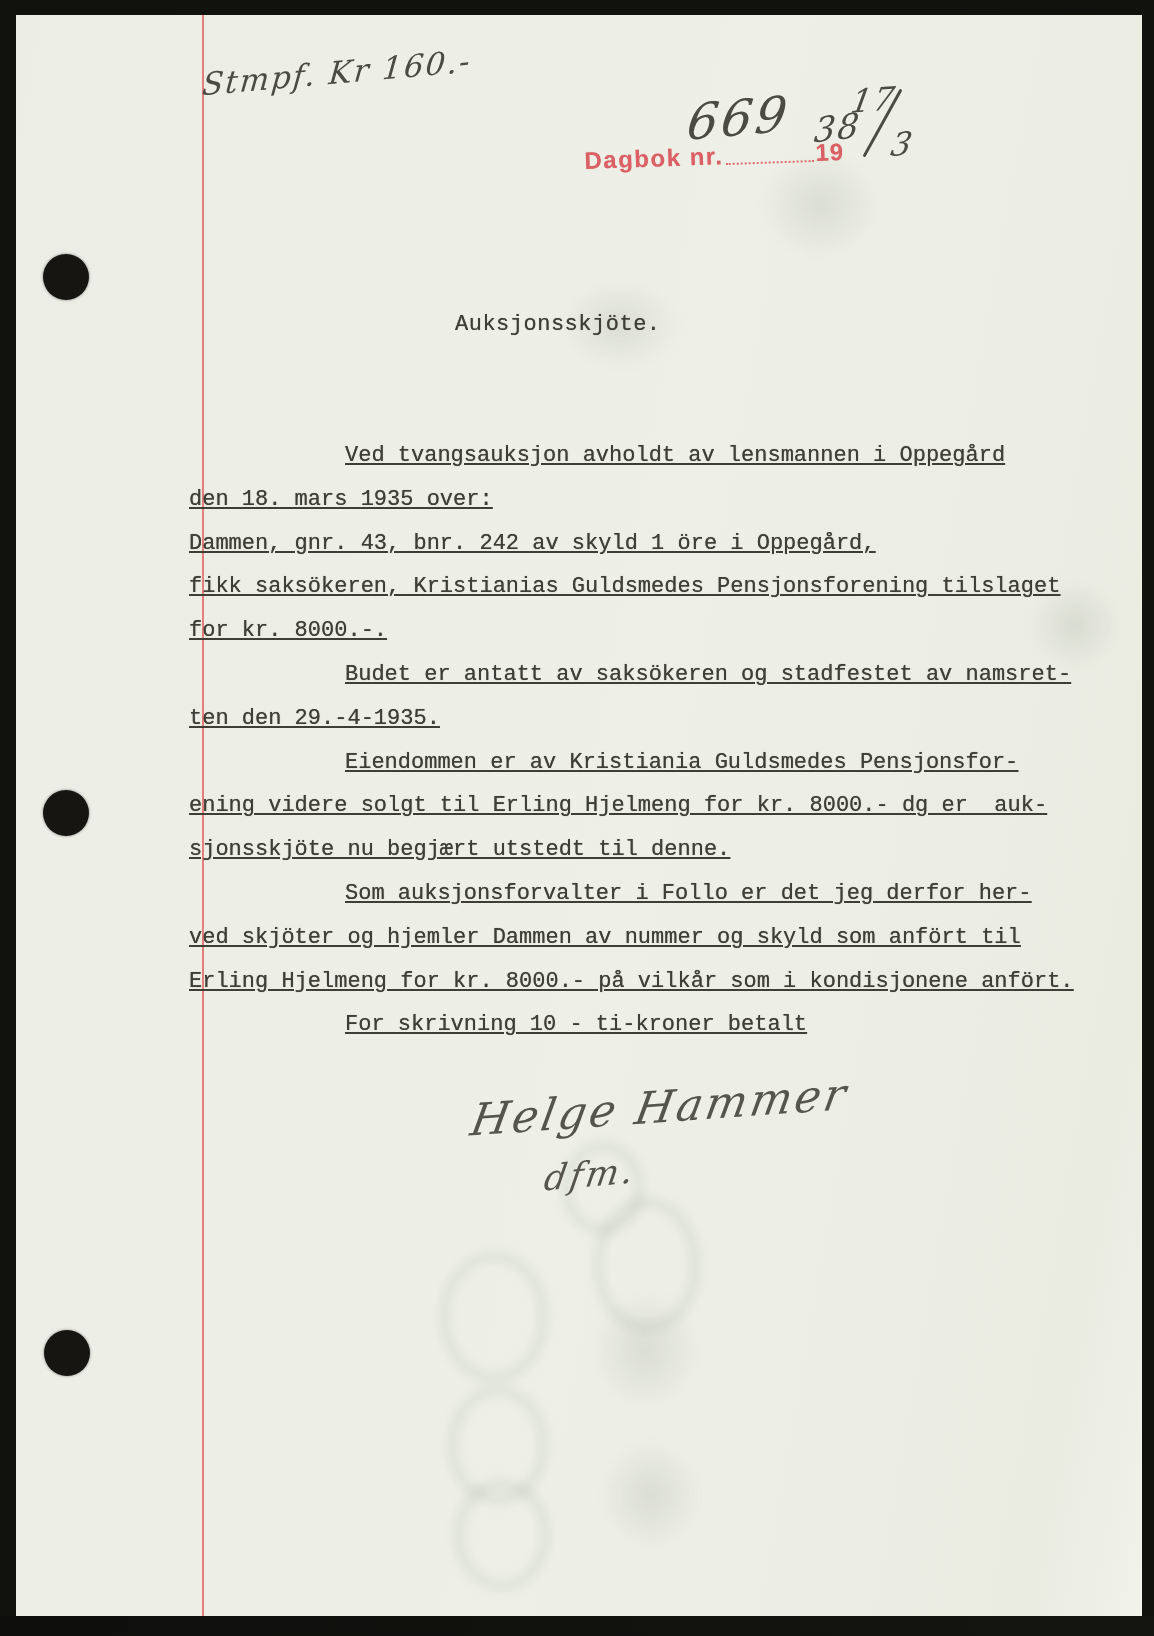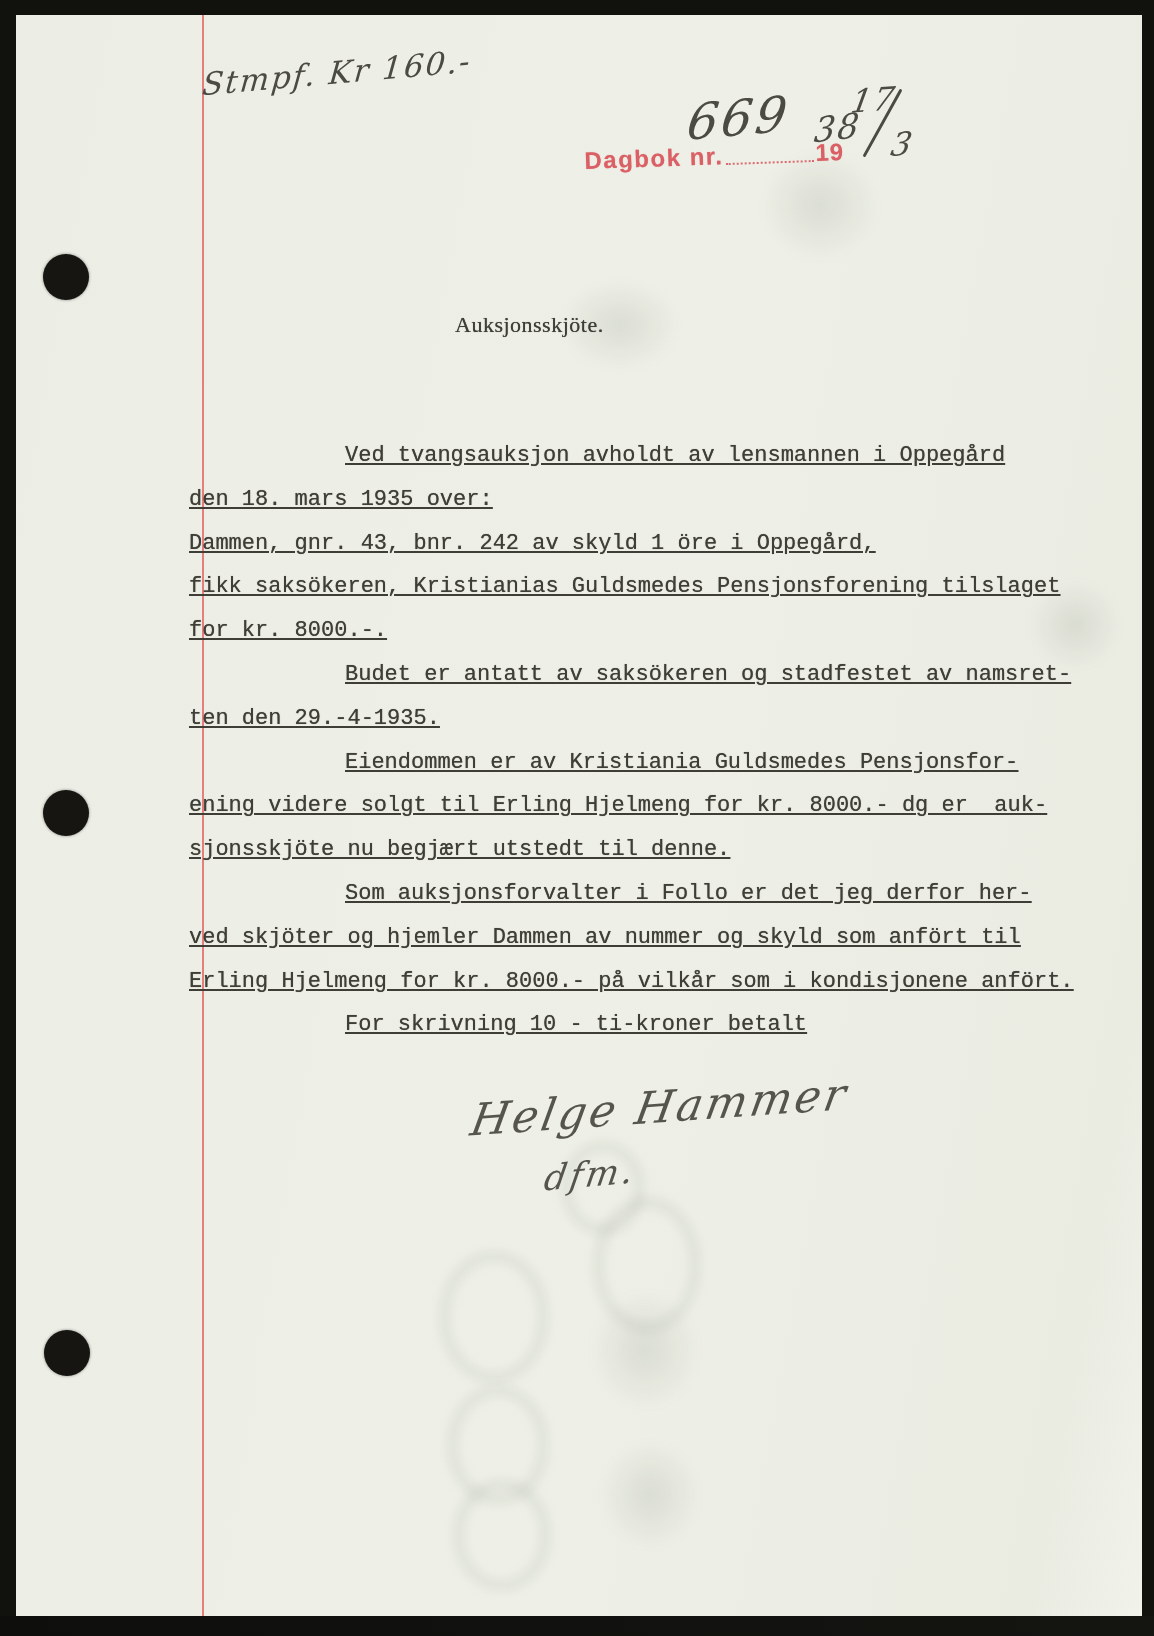--- a/index.html
+++ b/index.html
@@ -13,21 +13,21 @@
   .edge-bottom{left:0;bottom:0;width:1154px;height:20px;background:linear-gradient(90deg,#0e0e0c, #141411);}
   .margin-line{position:absolute;left:202px;top:15px;width:2px;height:1601px;opacity:.85;}
   .hole{position:absolute;width:46px;height:46px;border-radius:50%;background:#161512;box-shadow:0 0 3px rgba(0,0,0,.45);}
   .hole1{left:43px;top:254px;}
   .hole2{left:43px;top:790px;}
   .hole3{left:44px;top:1330px;}
 
   
   .tw{font-family:"Liberation Mono","DejaVu Sans Mono",monospace;font-size:22px;color:#3e3d36;
       text-shadow:0 0 0.7px rgba(62,61,54,.8);white-space:pre;}
-  .doc-title{position:absolute;left:455px;top:312px;letter-spacing:.5px;font-family:Liberation Serif, serif;}
+  .doc-title{position:absolute;left:455px;top:312px;letter-spacing:.5px;}
   .body-block{position:absolute;left:189px;top:441px;width:960px;}
   .tw-line{height:43.8px;line-height:30px;text-decoration:underline;}
   .ind-1{padding-left:156px;}
   .dateline{position:absolute;left:278px;top:1066px;}
 
   
   .hand{font-family:"DejaVu Serif","Liberation Serif",serif;font-style:italic;color:#4c4b43;}
   .fee-note{position:absolute;left:204px;top:66px;font-size:31px;letter-spacing:2px;
             transform:rotate(-5deg) skewX(-10deg);transform-origin:left top;}
   .journal-number{position:absolute;left:691px;top:94px;font-size:49px;letter-spacing:3px;

